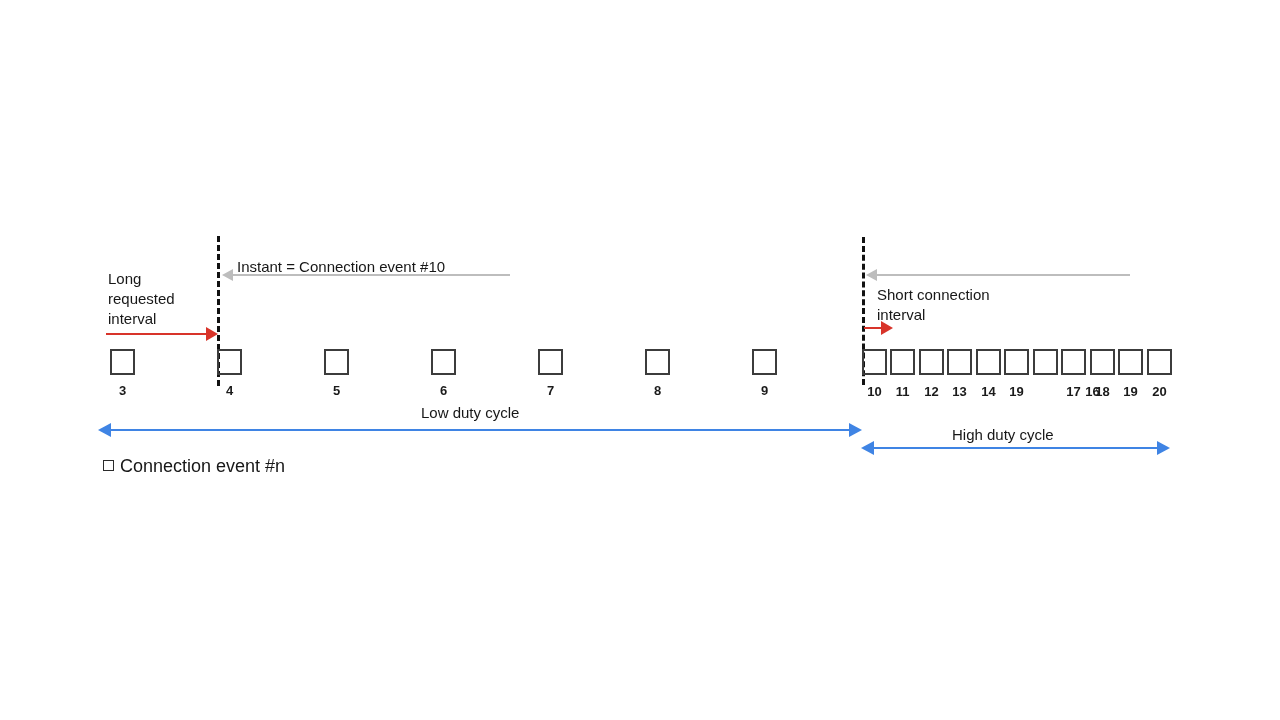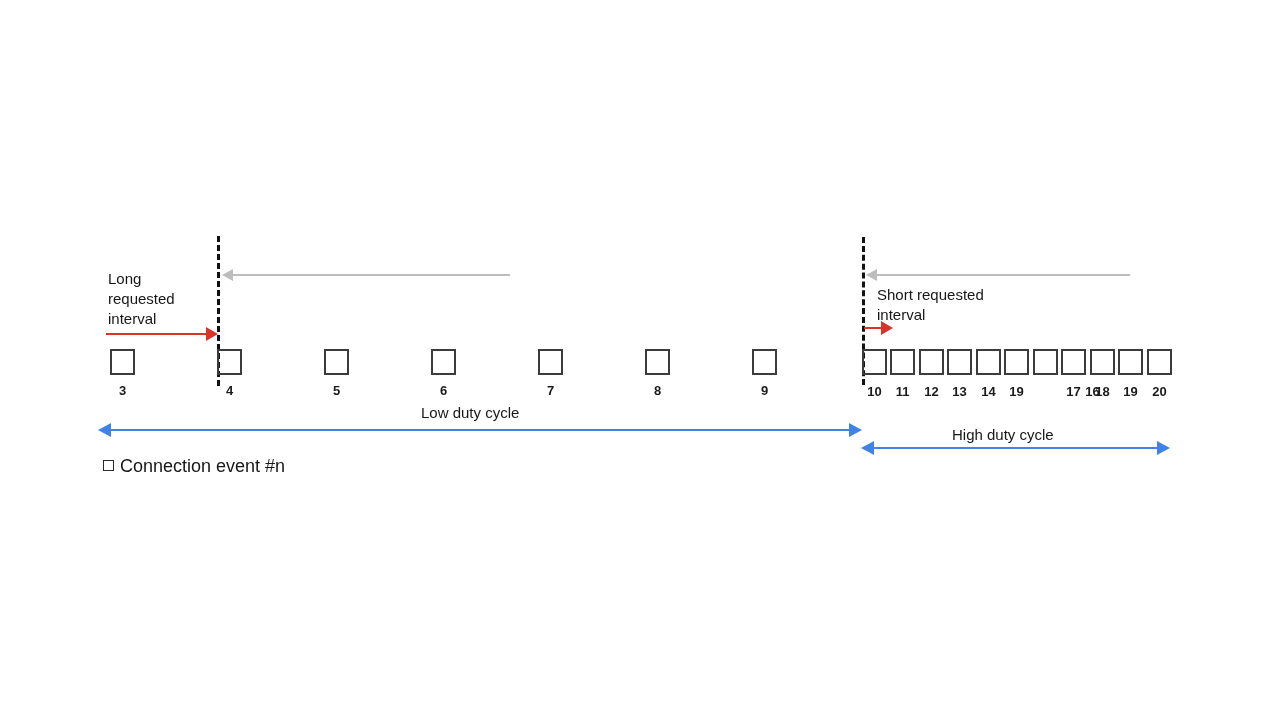--- a/index.html
+++ b/index.html
@@ -95,38 +95,39 @@
     border: 1.5px solid #2b2b2b;
   }
 </style>
 </head>
 <body>
 
 <div id="canvas">
 
   <div class="dash-line" style="left:217px; top:236px; height:150px;"></div>
 
+  <div class="txt" style="left:237px; top:257px; font-size:15px;">Instant = Connection event #10</div>
 
   <div class="line gray" style="left:232px; top:274px; width:278px;"></div>
   <div class="head left-gray" style="left:222px; top:269px;"></div>
 
   <div class="txt" style="left:108px; top:269px;">Long</div>
   <div class="txt" style="left:108px; top:289px;">requested</div>
   <div class="txt" style="left:108px; top:309px;">interval</div>
 
   <div class="line red" style="left:106px; top:333px; width:102px;"></div>
   <div class="head right-red" style="left:206px; top:327px;"></div>
 
   <div class="dash-line" style="left:862px; top:237px; height:148px;"></div>
 
 
   <div class="line gray" style="left:876px; top:274px; width:254px;"></div>
   <div class="head left-gray" style="left:866px; top:269px;"></div>
 
-  <div class="txt" style="left:877px; top:285px;">Short requested</div>
+  <div class="txt" style="left:877px; top:285px;">Short connection</div>
   <div class="txt" style="left:877px; top:305px;">interval</div>
 
   <div class="line red" style="left:864px; top:327px; width:20px;"></div>
   <div class="head right-red" style="left:881px; top:321px;"></div>
 
   <div>
     <div class="evt-box" style="left:110px; top:349px; width:25px; height:26px;"></div>
     <div class="evt-num" style="left:105px; top:383px; width:35px;">3</div>
 
     <div class="evt-box" style="left:217px; top:349px; width:25px; height:26px;"></div>

